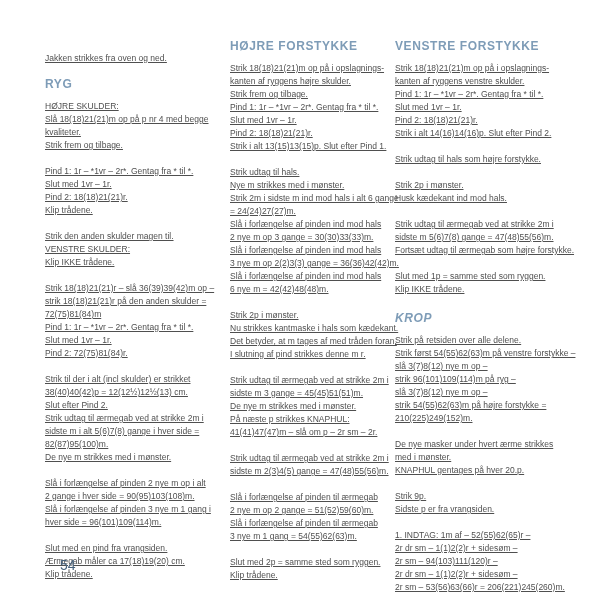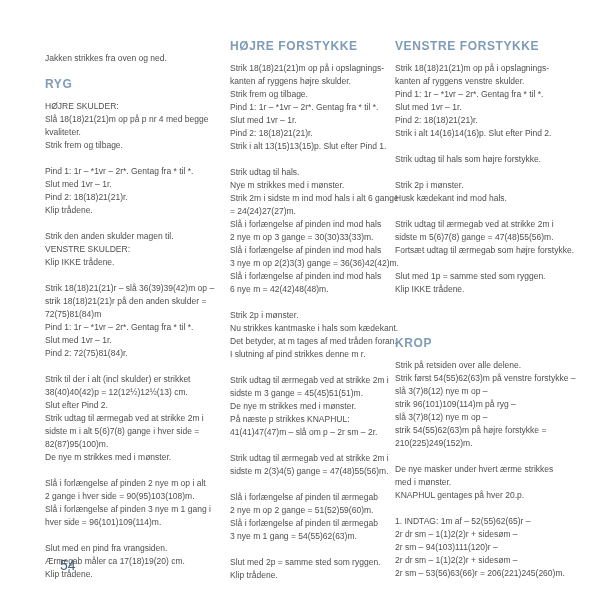--- a/index.html
+++ b/index.html
@@ -15,30 +15,30 @@
   .columns {
     position: absolute;
     top: 40px;
     left: 45px;
     display: flex;
   }
   .col { font-size: 8.5px; line-height: 13px; }
   .col-left   { width: 170px; margin-right: 15px; padding-top: 12px; }
   .col-middle { width: 150px; margin-right: 15px; }
   .col-right  { width: 172px; }
-  .para { margin: 0 0 13px 0; }
+  .para { margin: 0 0 13px 0; text-decoration: underline; }
   .line { white-space: nowrap; }
   .heading {
     font-size: 12px;
     font-weight: bold;
     letter-spacing: 0.6px;
     color: #7e9cb7;
     margin: 0 0 9px 0;
   }
-  .space-before { margin-top: 41px; }
+  .space-before { margin-top: 16px; font-style: italic; }
   .page-number {
     position: absolute;
     left: 60px;
     top: 557px;
     font-size: 14px;
     font-weight: normal;
     color: #46617b;
   }
 </style>
 </head>
@@ -183,20 +183,24 @@
           <div class="line">slå 3(7)8(12) nye m op –</div>
           <div class="line">strik 54(55)62(63)m på højre forstykke =</div>
           <div class="line">210(225)249(152)m.</div>
         </div>
         <div class="para">
           <div class="line">De nye masker under hvert ærme strikkes</div>
           <div class="line">med i mønster.</div>
           <div class="line">KNAPHUL gentages på hver 20.p.</div>
         </div>
         <div class="para">
+          <div class="line">Strik 9p.</div>
+          <div class="line">Sidste p er fra vrangsiden.</div>
+        </div>
+        <div class="para">
           <div class="line">1. INDTAG: 1m af – 52(55)62(65)r –</div>
           <div class="line">2r dr sm – 1(1)2(2)r + sidesøm –</div>
           <div class="line">2r sm – 94(103)111(120)r –</div>
           <div class="line">2r dr sm – 1(1)2(2)r + sidesøm –</div>
           <div class="line">2r sm – 53(56)63(66)r = 206(221)245(260)m.</div>
         </div>
       </div>
   </div>
   <div class="page-number">54</div>
 </div>

